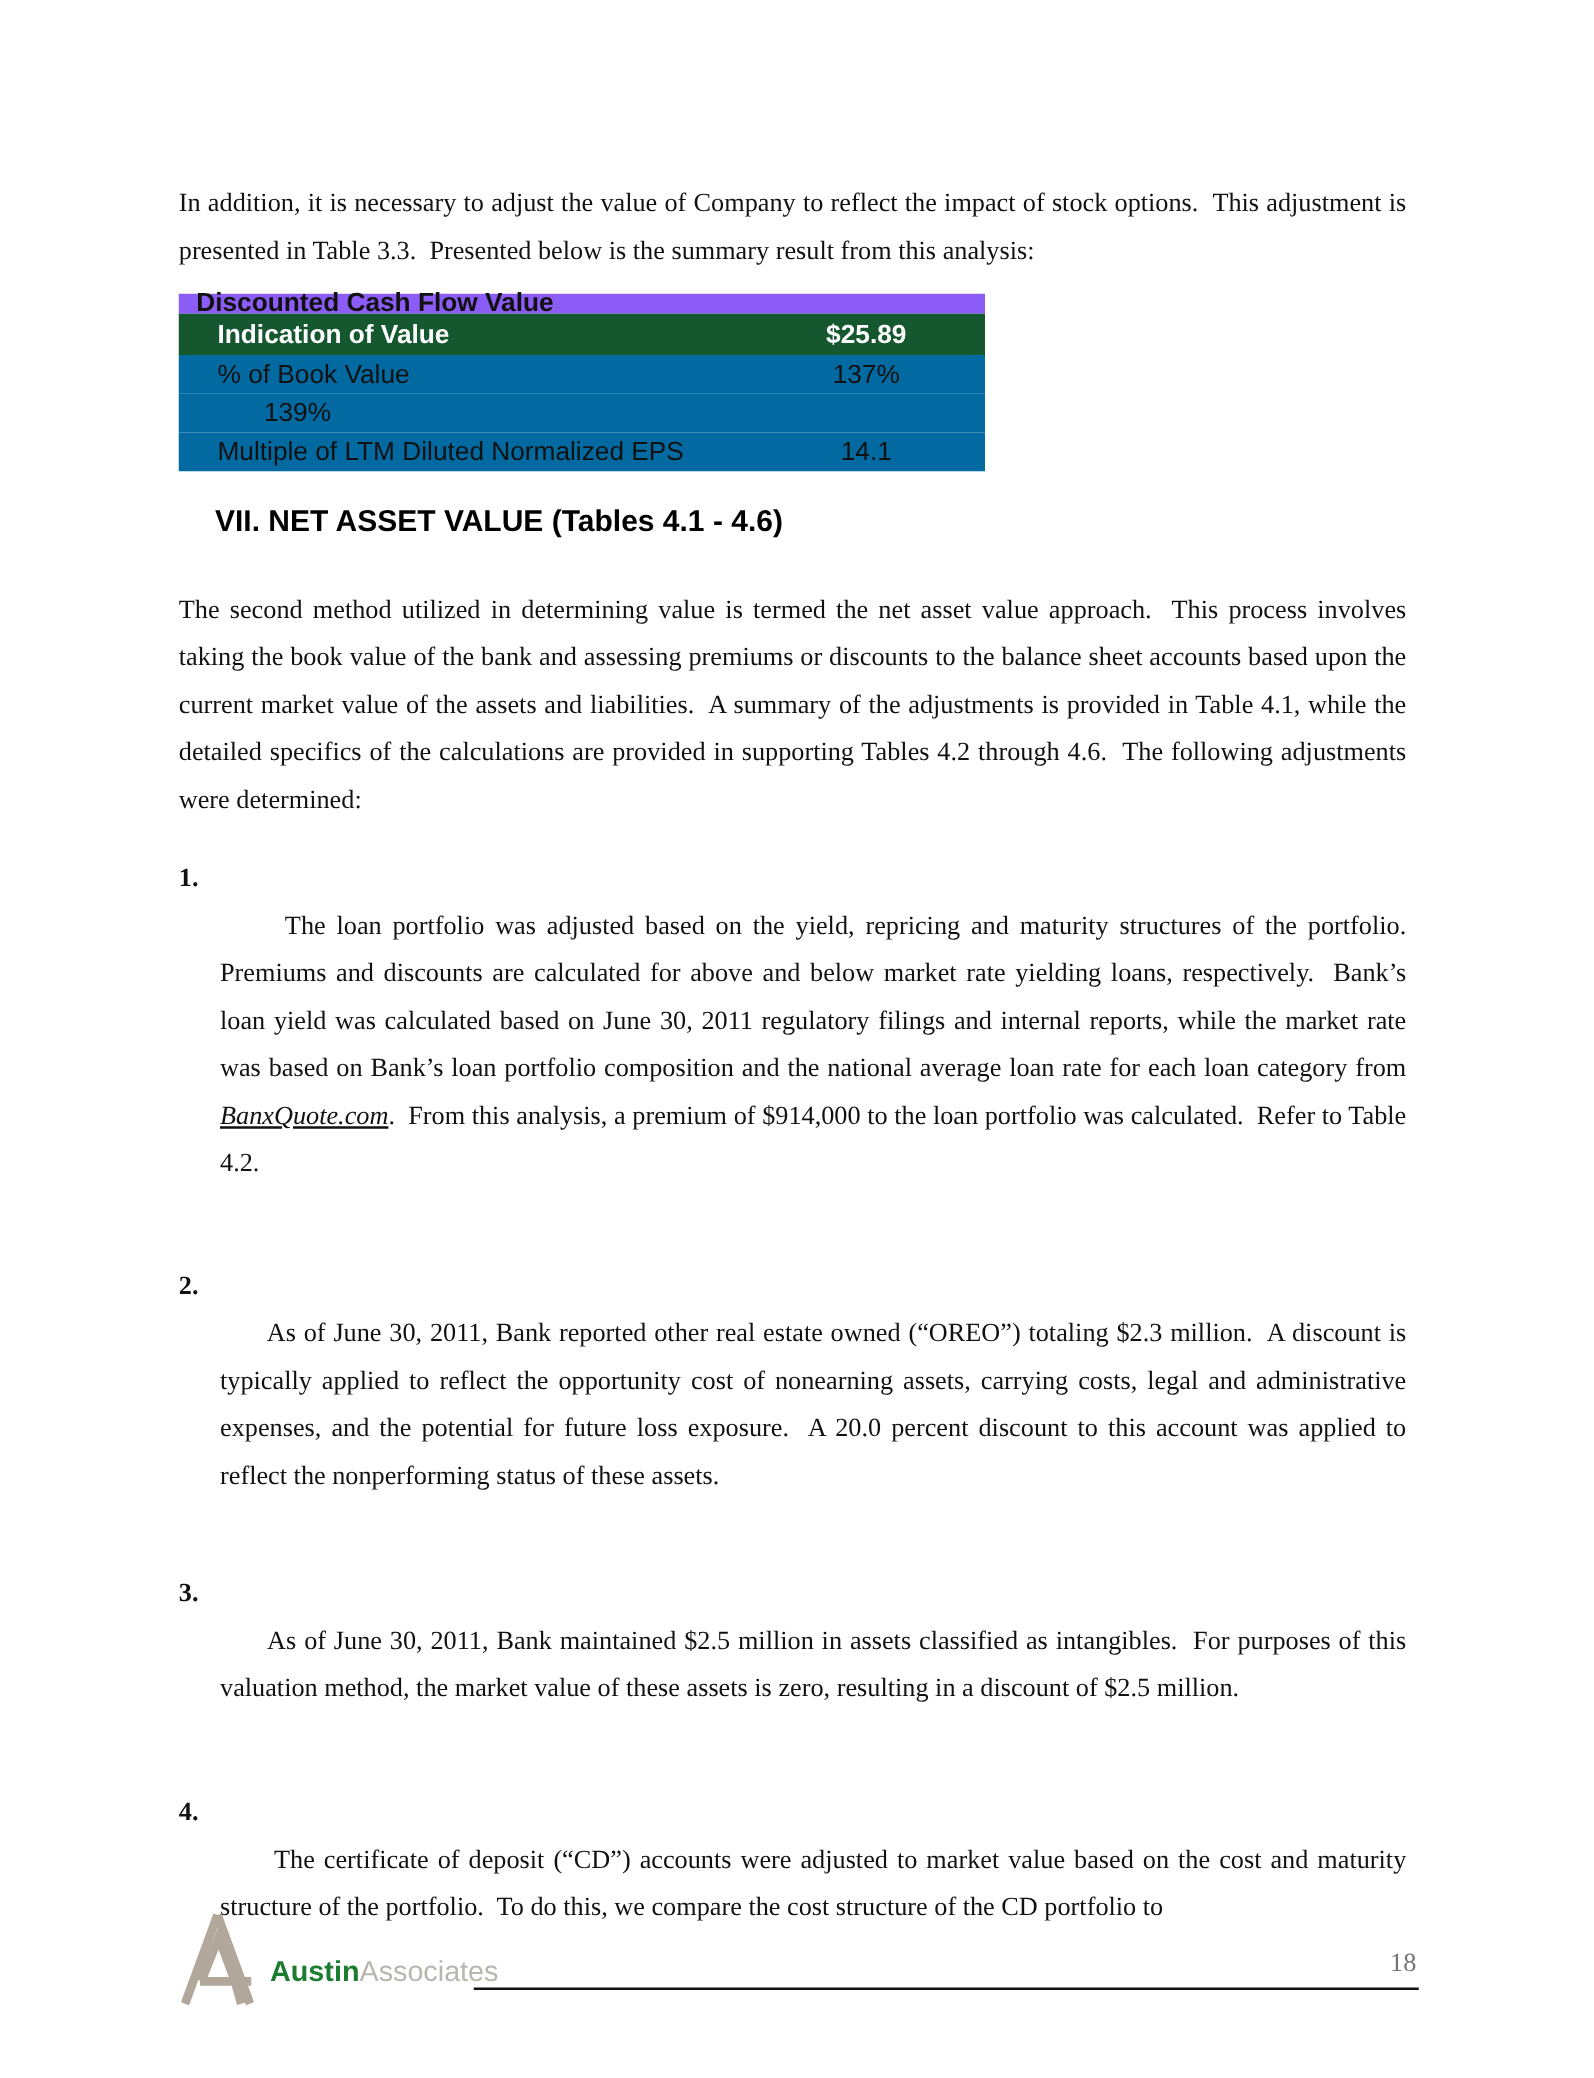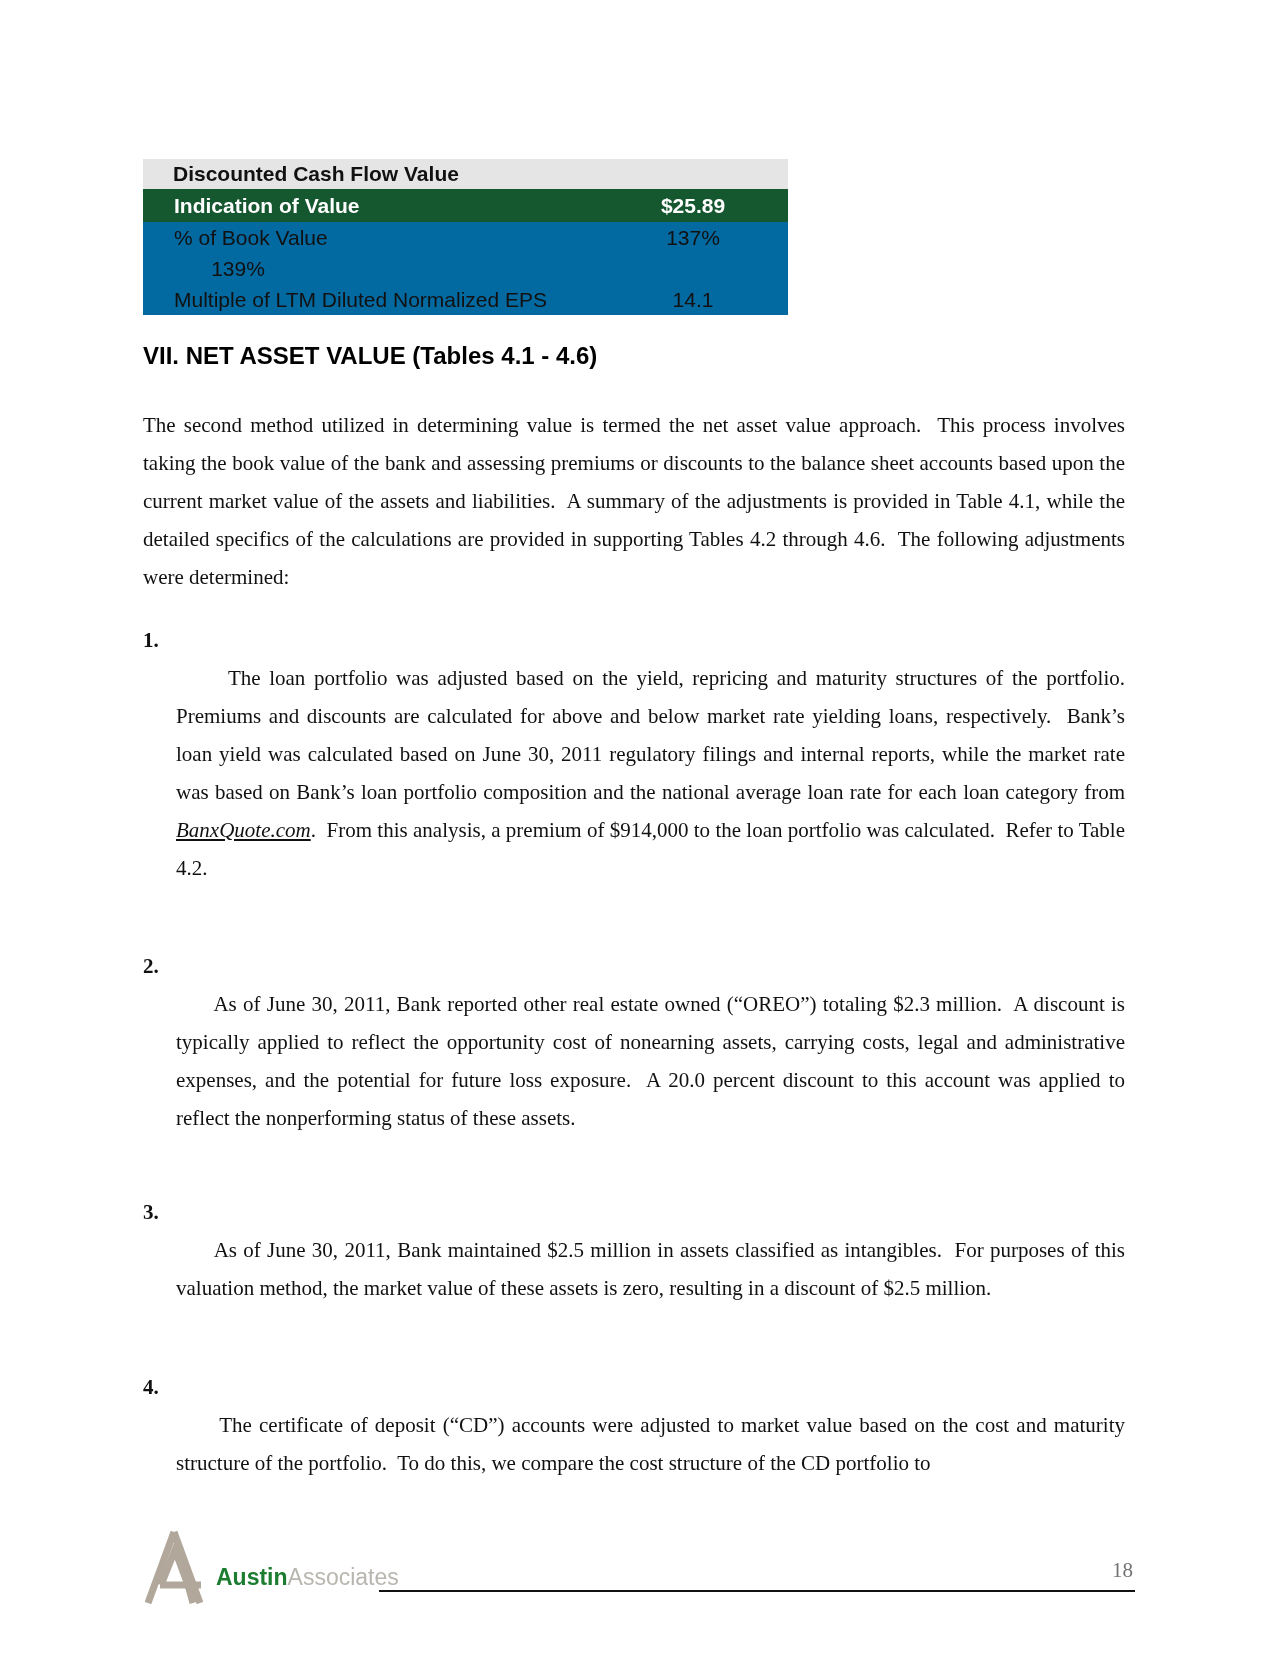--- a/index.html
+++ b/index.html
@@ -27,24 +27,24 @@
   }
   
   .dcf-table {
     width:645px;
     margin-top:16px;
     font-family:"Liberation Sans", sans-serif;
     font-size:21px;
   }
   .dcf-row { display:flex; align-items:center; }
   .dcf-title-row {
-    background:#e5e5e5;
-    height:30px;
+    background:#8b5cf6;
+    height:16px;
     font-weight:bold;
-    padding-left:30px;
+    padding-left:14px;
   }
   .dcf-highlight-row {
     background:#15582f;
     color:#ffffff;
     font-weight:bold;
     height:33px;
   }
   .dcf-data-row {
     background:#0369a1;
     height:31px;
@@ -53,20 +53,21 @@
   .dcf-value { width:190px; text-align:center; }
   
   .para-marketability { margin-top:47px; }
   .section-heading {
     margin-top:27px;
     font-family:"Liberation Sans", sans-serif;
     font-weight:bold;
     font-size:24px;
     line-height:28px;
     color:#000000;
+    margin-left:29px;
   }
   .section-intro { margin-top:36px; }
   
   .adj-item {
     position:relative;
     padding-left:33px;
     font-size:21px;
     line-height:38px;
     text-align:justify;
     white-space:pre-wrap;
@@ -121,20 +122,21 @@
     font-size:21px;
     color:#737373;
   }
 </style>
 </head>
 <body>
 
 <div class="page">
   <div class="content">
 
+    <p class="body-text">In addition, it is necessary to adjust the value of Company to reflect the impact of stock options.  This adjustment is presented in Table 3.3.  Presented below is the summary result from this analysis:</p>
 
     <div class="dcf-table">
       <div class="dcf-row dcf-title-row">
         <span>Discounted Cash Flow Value</span>
       </div>
       <div class="dcf-row dcf-highlight-row">
         <span class="dcf-label">Indication of Value</span>
         <span class="dcf-value">$25.89</span>
       </div>
       <div class="dcf-row dcf-data-row">

